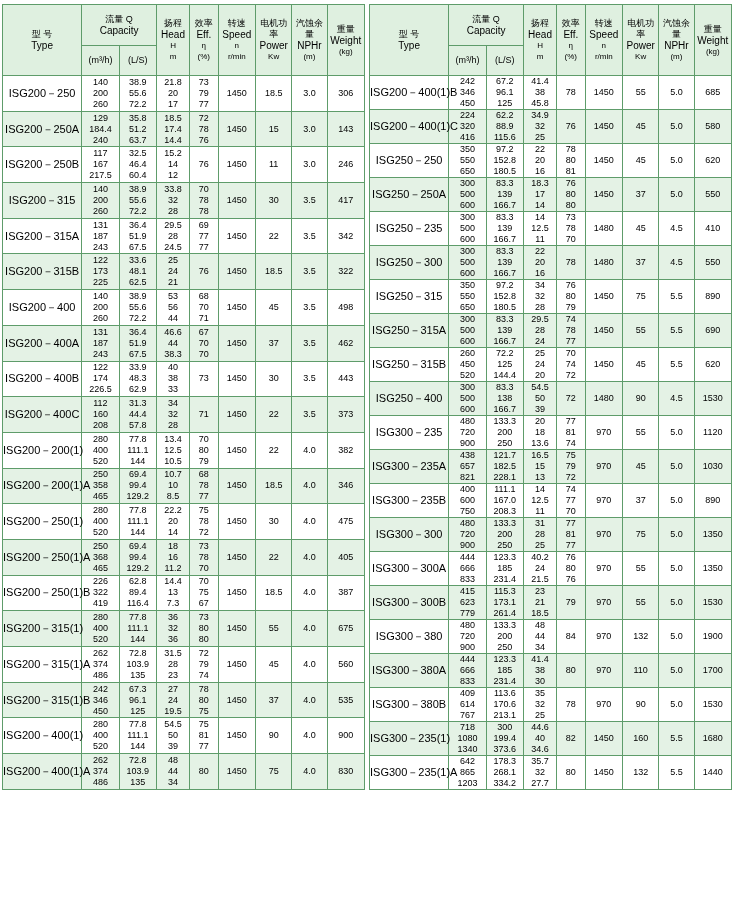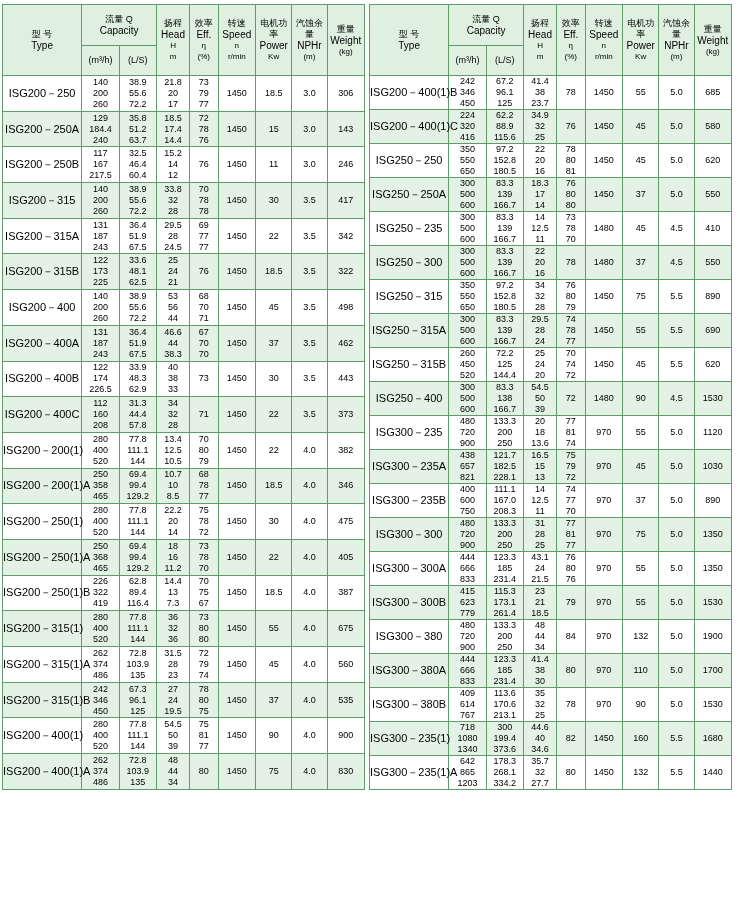--- a/index.html
+++ b/index.html
@@ -886,21 +886,21 @@
             <span class="stack">450</span>
           </td>
           <td>
             <span class="stack">67.2</span>
             <span class="stack">96.1</span>
             <span class="stack">125</span>
           </td>
           <td>
             <span class="stack">41.4</span>
             <span class="stack">38</span>
-            <span class="stack">23.7</span>
+            <span class="stack">45.8</span>
           </td>
           <td>
             <span class="stack">78</span>
           </td>
           <td>
             <span class="stack">1450</span>
           </td>
           <td>
             <span class="stack">55</span>
           </td>
@@ -1366,21 +1366,21 @@
             <span class="stack">444</span>
             <span class="stack">666</span>
             <span class="stack">833</span>
           </td>
           <td>
             <span class="stack">123.3</span>
             <span class="stack">185</span>
             <span class="stack">231.4</span>
           </td>
           <td>
-            <span class="stack">43.1</span>
+            <span class="stack">40.2</span>
             <span class="stack">24</span>
             <span class="stack">21.5</span>
           </td>
           <td>
             <span class="stack">76</span>
             <span class="stack">80</span>
             <span class="stack">76</span>
           </td>
           <td>
             <span class="stack">970</span>

